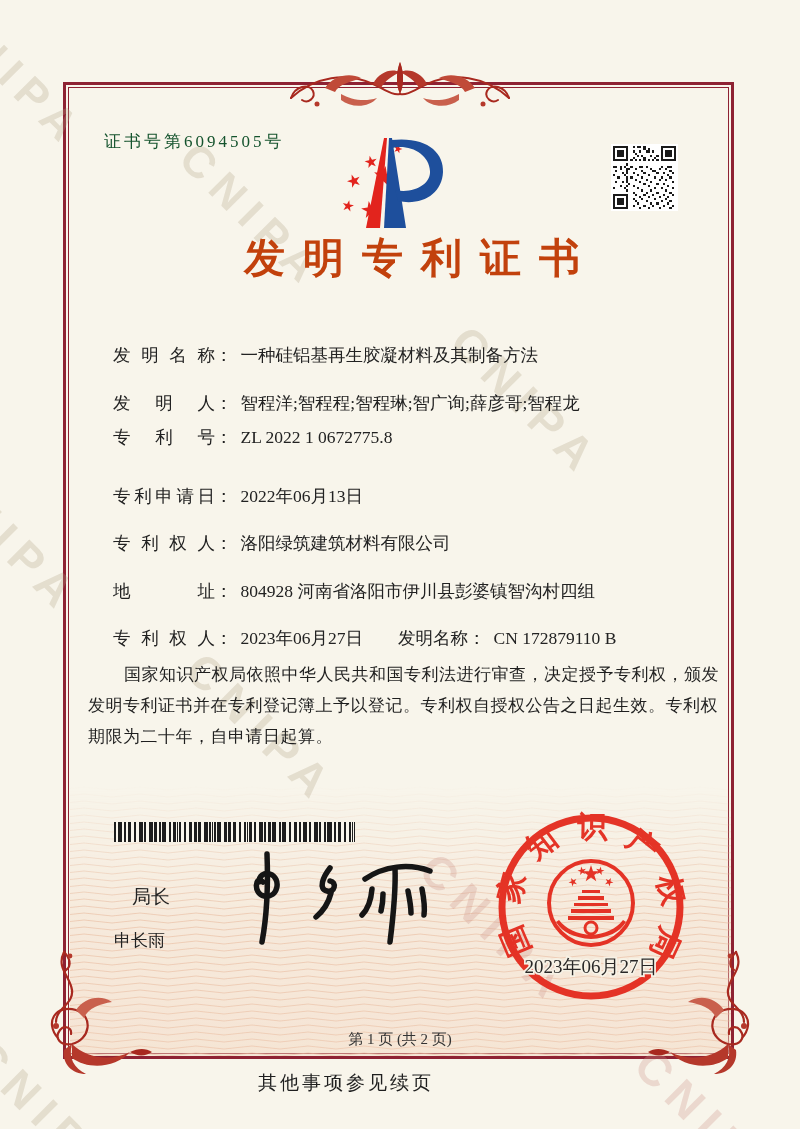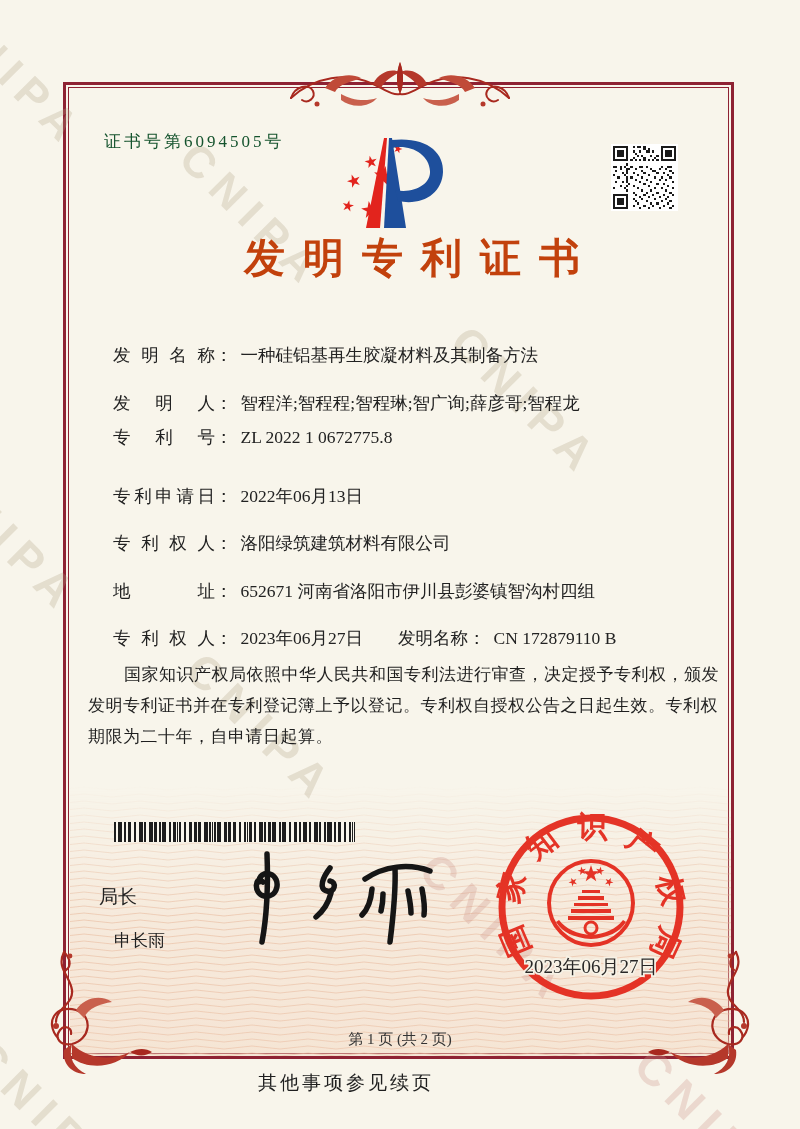--- a/index.html
+++ b/index.html
@@ -52,21 +52,21 @@
   .legal p{margin:0 4px 5px 0;font-size:17px;line-height:31px;letter-spacing:0.5px;text-indent:36px;color:#1f1f1f;}
   
   .barcode{
     position:absolute;left:114px;top:822px;width:241px;height:20px;z-index:5;
     background-color:#faf7ee;
     background-image:
       repeating-linear-gradient(90deg,#1d1d1d 0 2px,transparent 2px 5px),
       repeating-linear-gradient(90deg,#1d1d1d 0 1px,transparent 1px 7px),
       repeating-linear-gradient(90deg,transparent 0 4px,#1d1d1d 4px 6px,transparent 6px 11px);
   }
-  .officer-title{position:absolute;left:99px;top:884px;font-size:19px;z-index:5;}
+  .officer-title{position:absolute;left:132px;top:884px;font-size:19px;z-index:5;}
   .officer-name{position:absolute;left:114px;top:929px;font-size:17px;z-index:5;}
   .sig{position:absolute;left:233px;top:848px;z-index:6;}
   .sealwrap{position:absolute;left:494px;top:810px;z-index:6;}
   .qr{position:absolute;left:611px;top:144px;width:67px;height:67px;background:#fff;padding:2px;box-sizing:border-box;z-index:5;}
   .logo{position:absolute;left:338px;top:134px;z-index:5;}
   .topflourish{position:absolute;left:281px;top:56px;z-index:4;}
   .corner{position:absolute;z-index:4;}
   .corner.bl{left:26px;top:946px;}
   .corner.br{left:644px;top:946px;transform:scaleX(-1);}
   
@@ -204,21 +204,21 @@
 <div class="frow" style="top:425px;">
   <span class="flabel">专利号</span><span class="fcolon">：</span><span class="fvalue">ZL 2022 1 0672775.8</span>
 </div>
 <div class="frow" style="top:484px;">
   <span class="flabel">专利申请日</span><span class="fcolon">：</span><span class="fvalue">2022年06月13日</span>
 </div>
 <div class="frow" style="top:531px;">
   <span class="flabel">专利权人</span><span class="fcolon">：</span><span class="fvalue">洛阳绿筑建筑材料有限公司</span>
 </div>
 <div class="frow" style="top:579px;">
-  <span class="flabel">地址</span><span class="fcolon">：</span><span class="fvalue">652671 河南省洛阳市伊川县彭婆镇智沟村四组</span>
+  <span class="flabel">地址</span><span class="fcolon">：</span><span class="fvalue">804928 河南省洛阳市伊川县彭婆镇智沟村四组</span>
 </div>
 <div class="frow" style="top:626px;">
   <span class="flabel">专利权人</span><span class="fcolon">：</span><span class="fvalue">2023年06月27日</span>
   <span class="grant-no">
     <span>发明名称</span><span>：</span><span class="fvalue">CN 172879110 B</span>
   </span>
 </div>
 
 <div class="legal">
   <p>国家知识产权局依照中华人民共和国专利法进行审查，决定授予专利权，颁发发明专利证书并在专利登记簿上予以登记。专利权自授权公告之日起生效。专利权期限为二十年，自申请日起算。</p>

